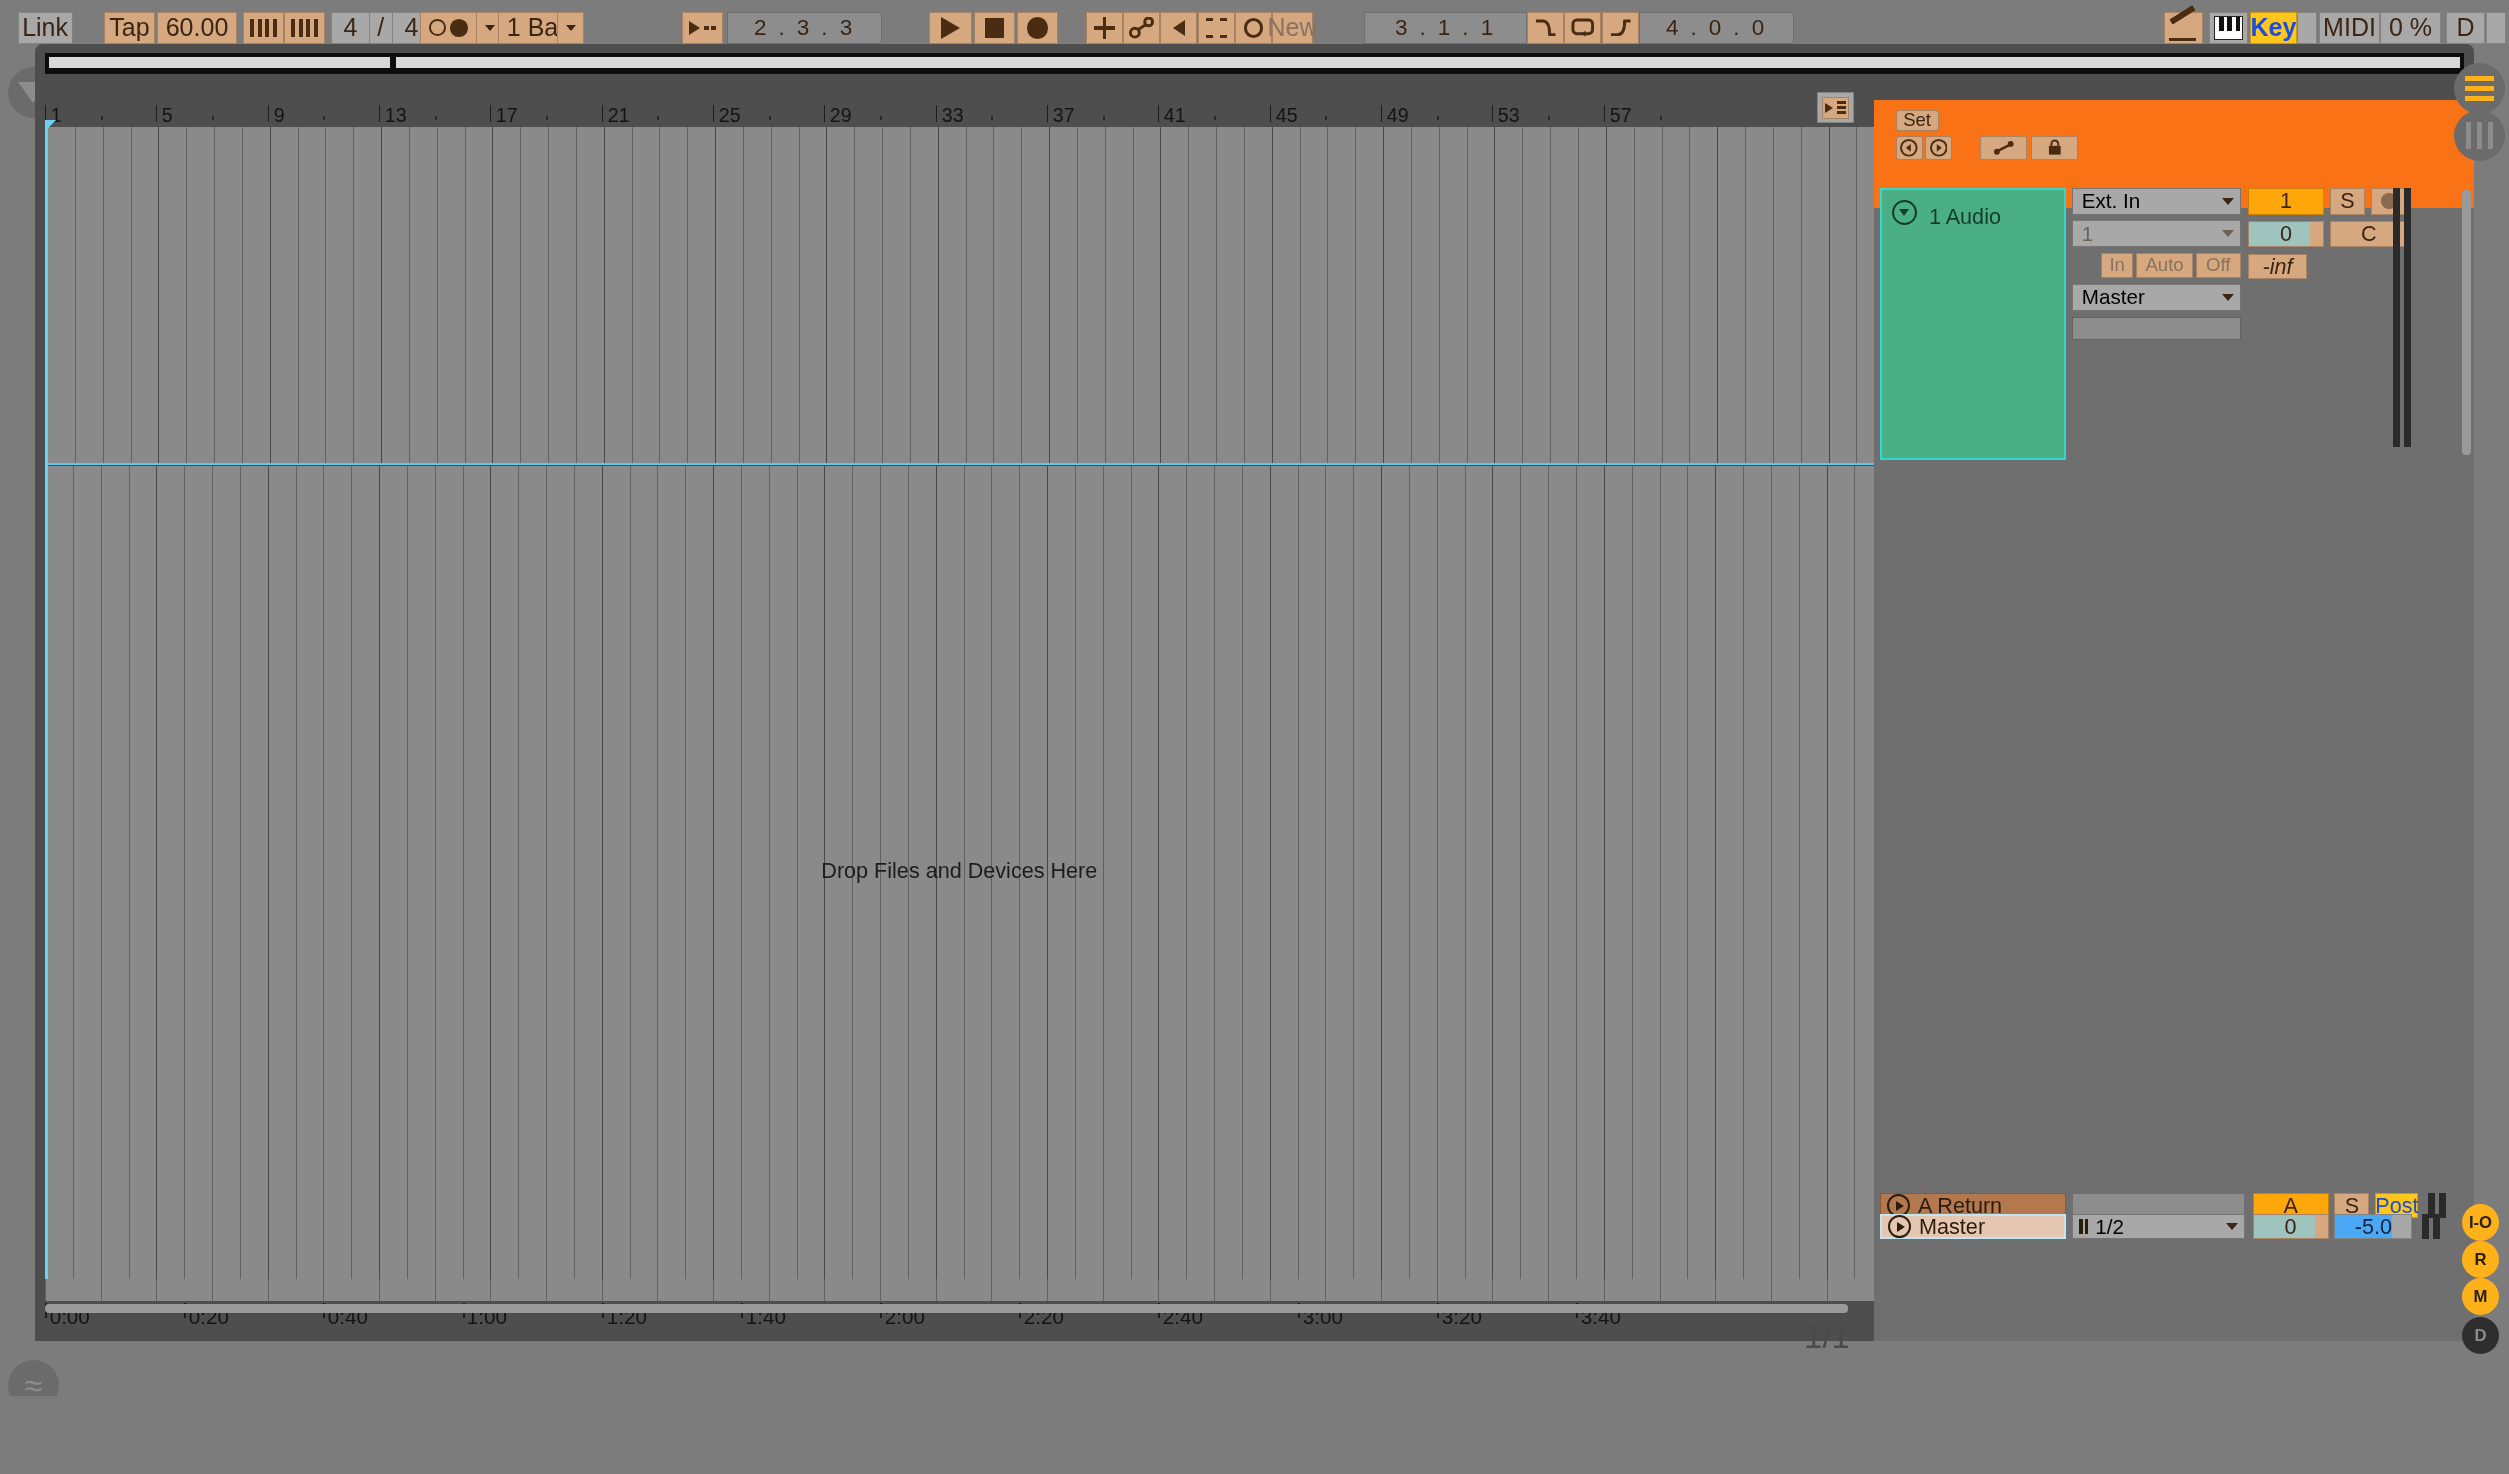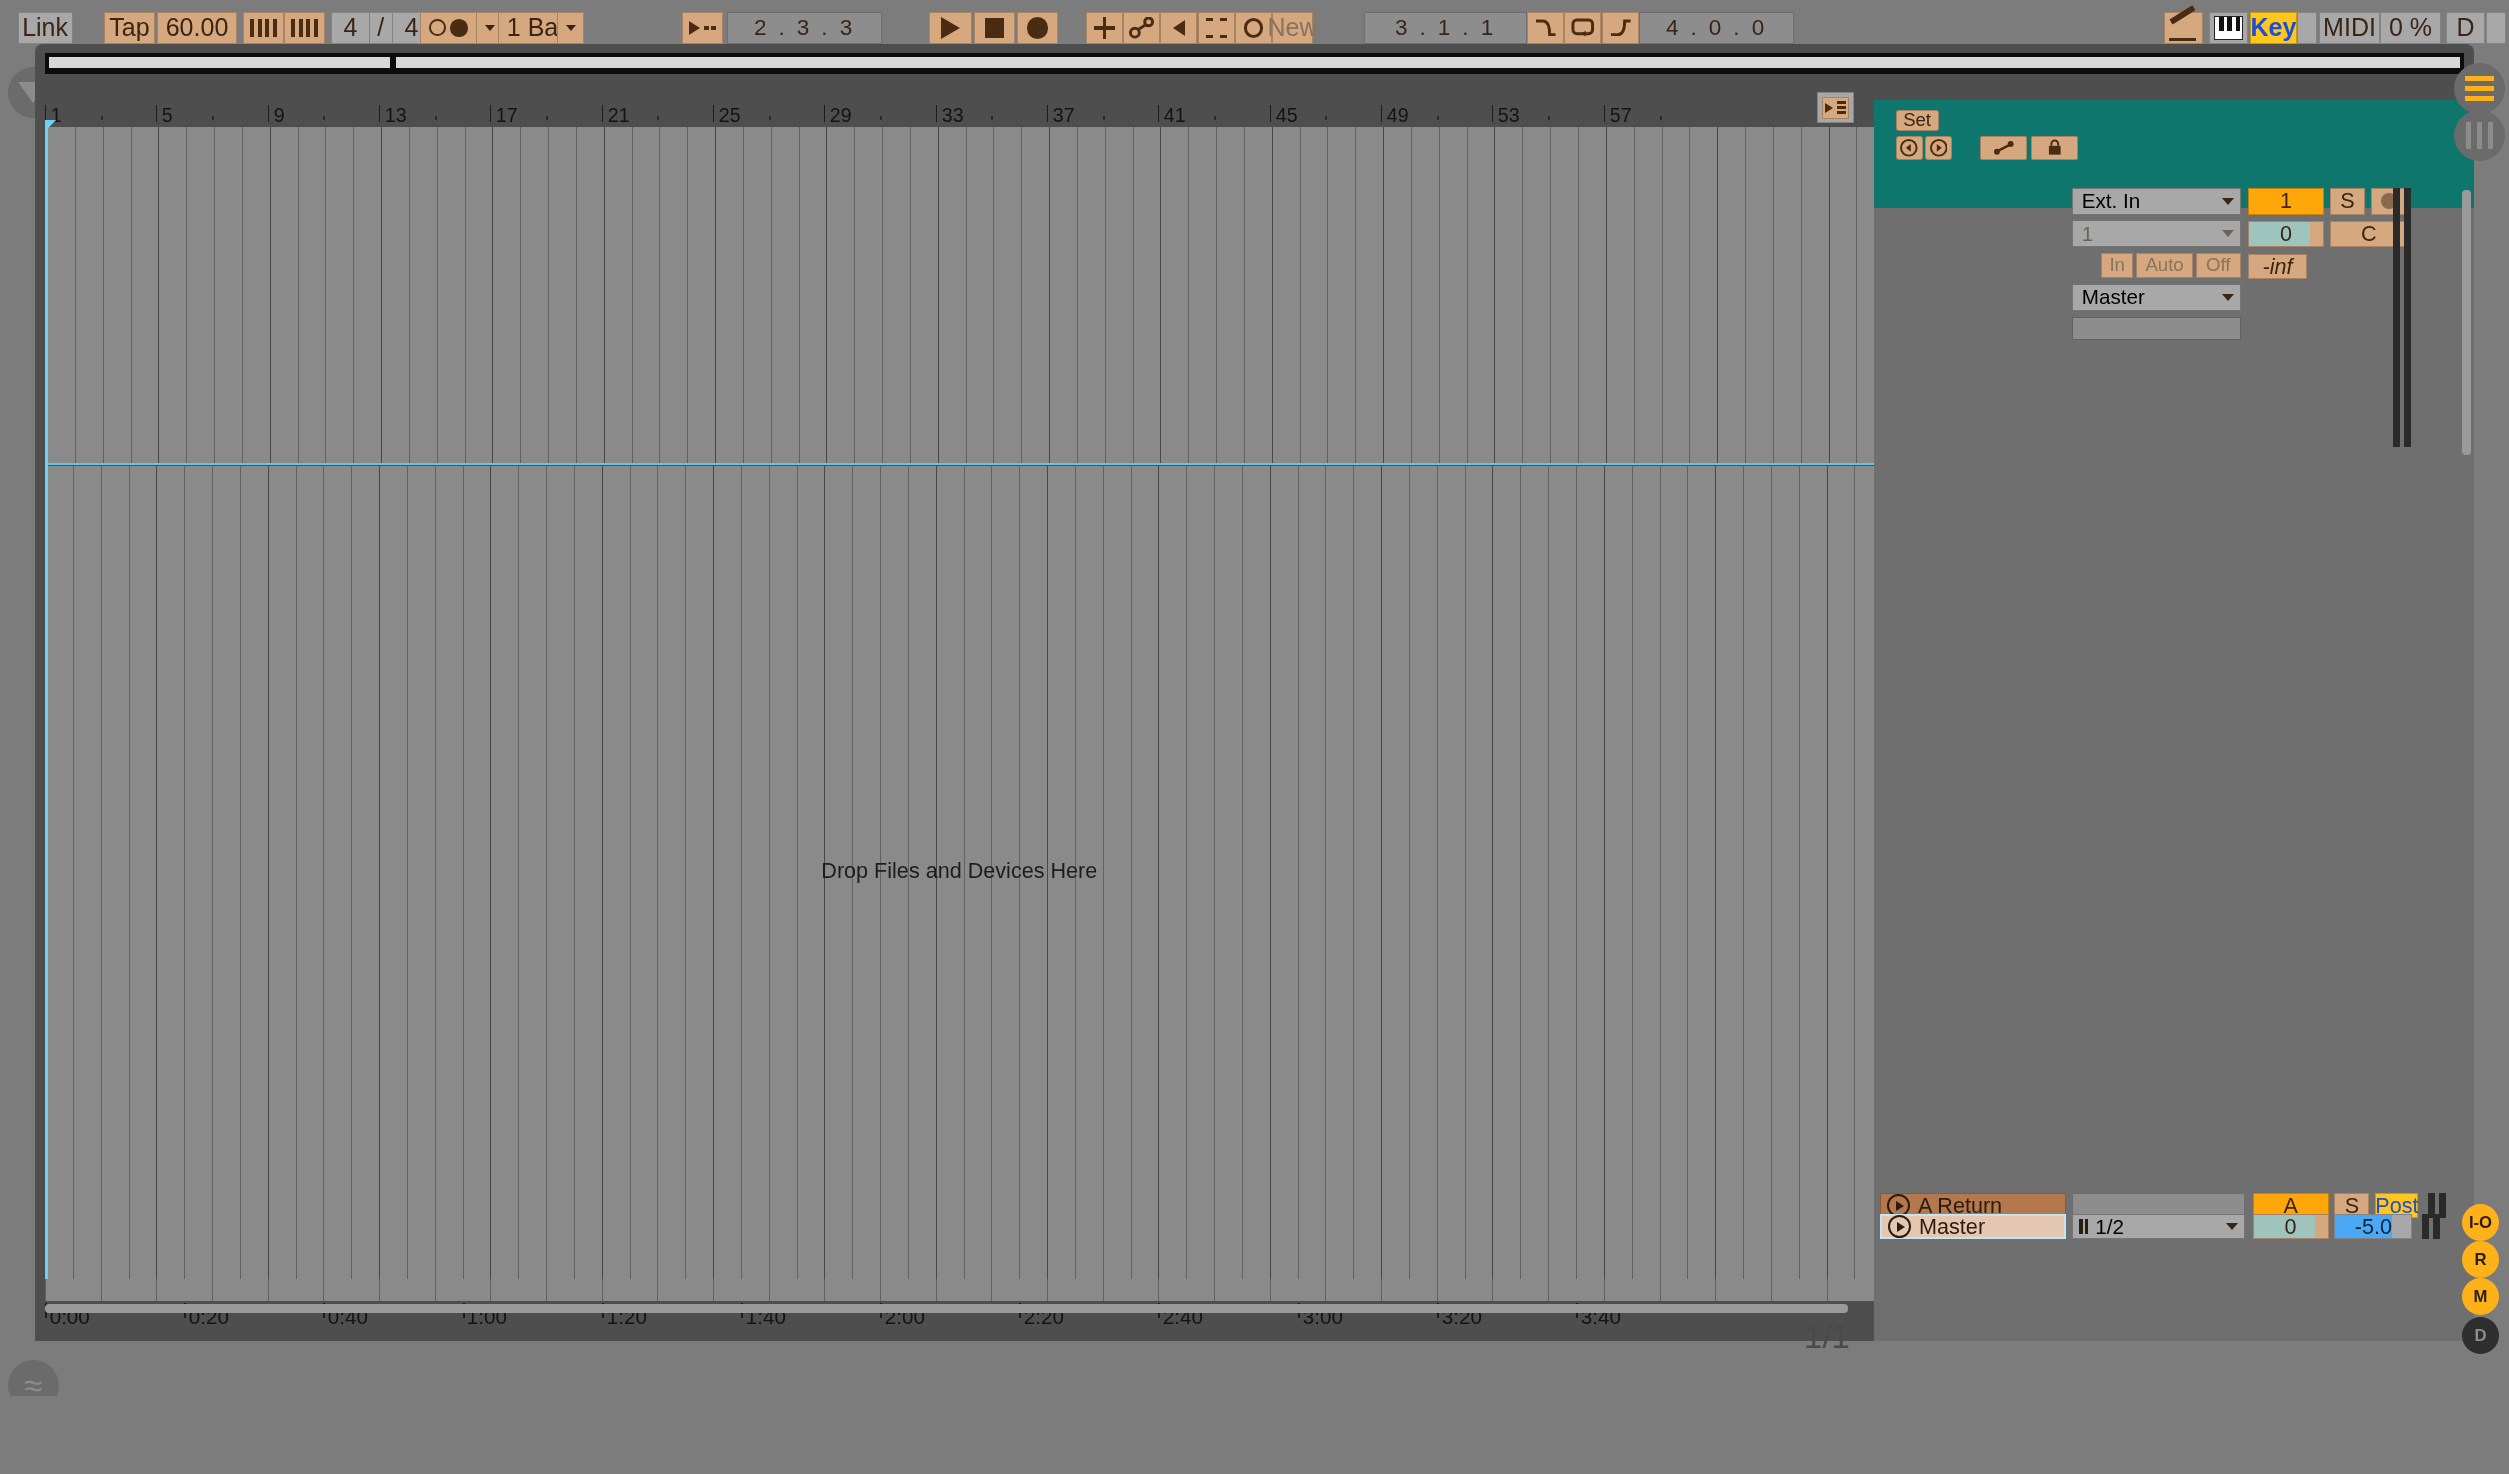--- a/index.html
+++ b/index.html
@@ -96,21 +96,21 @@
                    clip-path: polygon(0 0, 100% 0, 0 100%); }
 
   .timeruler { position:absolute; left:9.8px; top:1179px; width:1829px; height:62px; background:#4e4e4e; }
   .timeruler .tlbl { position:absolute; top:25.5px; font-size:20.6px; color:#141414; }
   .timeruler .ttk  { position:absolute; top:23.5px; width:2px; height:15.7px; background:#1d1d1d; }
   .timeruler .band { position:absolute; left:0; top:0; width:1829px; height:21.6px; background:#8a8a8a; }
   .timeruler .band i { position:absolute; top:0; bottom:0; width:1px; background:rgba(40,40,40,0.42); }
 
   
   .mixer { position:absolute; left:1874px; top:100px; width:600px; height:1241px; background:#6f6f6f; }
-  .mix-top { position:absolute; left:0; top:0; width:600px; height:108px; background:#0f766e; }
+  .mix-top { position:absolute; left:0; top:0; width:600px; height:108px; background:#f97316; }
 
   .tracktitle {
     position:absolute; left:5.9px; top:88px; width:186px; height:272px;
     background:#4aaf85; border:2px solid #33d6d0;
     color:#173b2d; font-size:21.6px;
   }
   .tt-arrow { position:absolute; left:9.8px; top:9.8px; width:25.5px; height:25.5px; border-radius:50%;
               border:2px solid #173b2d; display:flex;align-items:center;justify-content:center; }
   .tt-arrow i { width:0;height:0;border-left:5.9px solid transparent;border-right:5.9px solid transparent;border-top:7.8px solid #173b2d; }
   .tt-name { position:absolute; left:47px; top:13.7px; font-size:21.6px; }
@@ -615,20 +615,26 @@
       <span class="ctl tan" style="width:27.4px;height:21.6px;gap:3.9px;">
         <span style="width:0;height:0;border-top:5.9px solid transparent;border-bottom:5.9px solid transparent;border-left:8.8px solid #4a2c12;"></span>
         <span style="display:flex;flex-direction:column;gap:2px;">
           <i style="display:block;width:9.8px;height:2.9px;background:#4a2c12;"></i>
           <i style="display:block;width:9.8px;height:2.9px;background:#4a2c12;"></i>
           <i style="display:block;width:9.8px;height:2.9px;background:#4a2c12;"></i>
         </span>
       </span>
     </div>
 
+    <div class="tracktitle">
+      <span class="tt-arrow">
+          <i></i>
+        </span>
+      <span class="tt-name">1 Audio</span>
+    </div>
 
     <div class="io-col">
       <div class="dd grey" style="margin-bottom:5.9px;">
         <span class="t">Ext. In</span>
         <span class="caret"></span>
       </div>
       <div class="dd grey dim" style="margin-bottom:5.9px;">
         <span class="t">1</span>
         <span class="caret dim"></span>
       </div>

